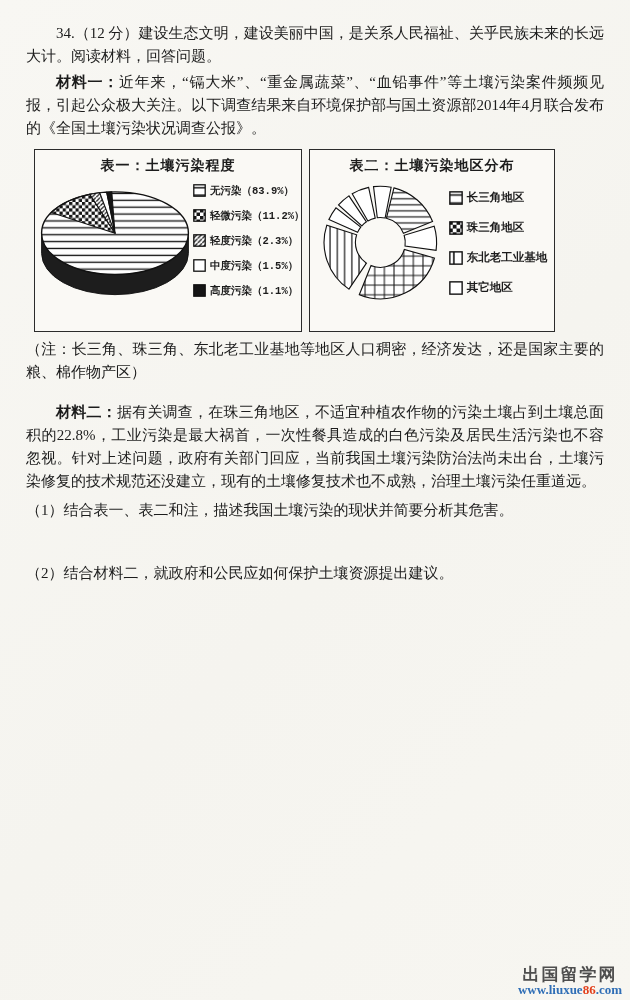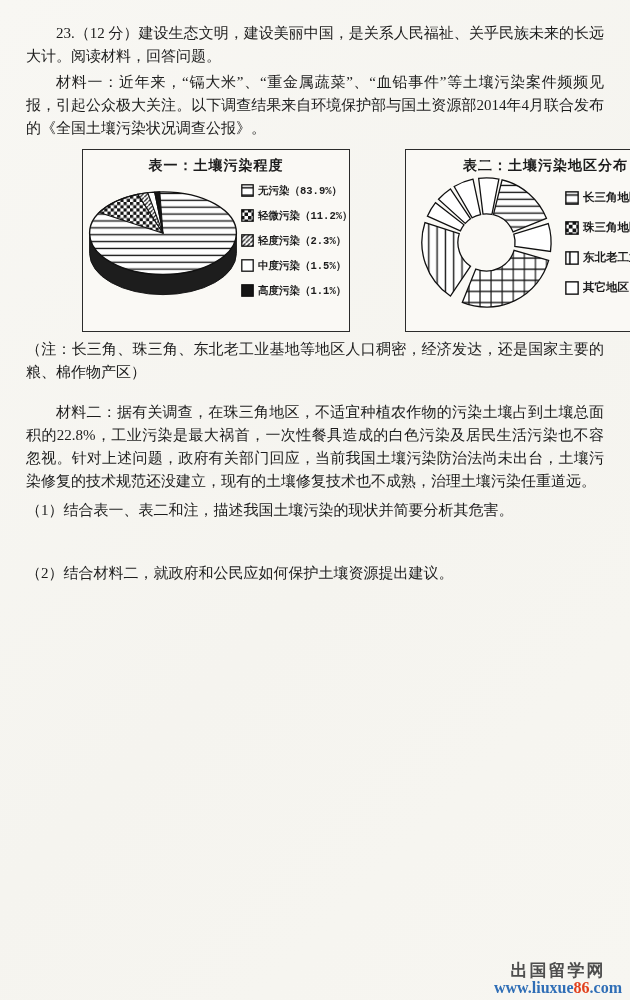--- a/index.html
+++ b/index.html
@@ -7,27 +7,27 @@
     position:relative;
     width:630px;height:1000px;
     background:linear-gradient(135deg,#f8f7f3 0%,#f5f4ef 55%,#f7f6f1 100%);
     font-family:"Liberation Serif","DejaVu Serif",serif;
     color:#1c1c1c;
     overflow:hidden;
   }
   .content{padding:22px 26px 0 26px;}
   .para{font-size:15px;line-height:23px;margin:0;text-align:justify;}
   .indent{text-indent:2em;}
-  .blabel{font-weight:normal;}
+  .blabel{font-weight:bold;}
   .mat{margin-top:3px;}
 
   .charts{display:flex;gap:7px;margin:9px 0 6px 8px;}
-  .chart-box{border:1.7px solid #2b2b2b;background:#faf9f5;box-sizing:border-box;margin-left:48px;}
+  .chart-box{border:1.7px solid #2b2b2b;background:#faf9f5;box-sizing:border-box;}
   .chart-box.left{width:268px;height:183px;}
-  .chart-box.right{width:286px;height:183px;}
+  .chart-box.right{width:246px;height:183px;}
   .chart-title{text-align:center;font-weight:bold;font-size:14px;margin-top:7px;letter-spacing:1px;}
   .chart-flex{display:flex;align-items:center;justify-content:space-between;padding:0 6px 0 2px;}
   .legend{display:flex;flex-direction:column;}
   .legend.l1{gap:11px;width:102px;font-family:Liberation Mono, monospace;}
   .legend.l2{gap:15px;width:114px;justify-content:flex-end;}
   .lrow{display:flex;align-items:center;gap:4px;}
   .lrow svg{flex:0 0 auto;}
   .ltext{font-size:10.5px;font-weight:bold;white-space:nowrap;}
   .legend.l2 .ltext{font-size:11.5px;}
 
@@ -36,21 +36,21 @@
   .q1{margin-top:6px;}
   .q2{margin-top:40px;}
 
   .footer{
     position:absolute;left:0;bottom:14px;width:100%;
     text-align:center;font-weight:bold;font-size:15px;letter-spacing:1px;
   }
   .footer .gap{display:inline-block;width:14px;}
   .watermark{position:absolute;right:8px;bottom:3px;text-align:center;line-height:1.05;}
   .wm-name{font-size:17px;font-weight:bold;color:#4e4e4e;letter-spacing:2px;}
-  .wm-url{font-size:16px;font-weight:bold;color:#2f6eb6;text-align:center;}
+  .wm-url{font-size:13px;font-weight:bold;color:#2f6eb6;text-align:center;}
   .wm-url .hl86{color:#e2401c;}
 </style>
 </head>
 <body>
 
 <svg width="0" height="0" style="position:absolute">
   <defs>
     <pattern id="hl" width="7.5" height="7.5" patternUnits="userSpaceOnUse">
       <rect width="7.5" height="7.5" fill="#ffffff"></rect>
       <line x1="0" y1="3.7" x2="7.5" y2="3.7" stroke="#151515" stroke-width="1.5"></line>
@@ -71,21 +71,21 @@
     <pattern id="gd" width="12" height="12" patternUnits="userSpaceOnUse">
       <rect width="12" height="12" fill="#ffffff"></rect>
       <path d="M0,6 H12 M6,0 V12" stroke="#151515" stroke-width="1.3" fill="none"></path>
     </pattern>
   </defs>
 </svg>
 
 <div class="page">
   <div class="content">
 
-    <p class="para indent">23.（12 分）建设生态文明，建设美丽中国，是关系人民福祉、关乎民族未来的长远大计。阅读材料，回答问题。</p>
+    <p class="para indent">34.（12 分）建设生态文明，建设美丽中国，是关系人民福祉、关乎民族未来的长远大计。阅读材料，回答问题。</p>
 
     <p class="para indent mat"><span class="blabel">材料一：</span><span>近年来，“镉大米”、“重金属蔬菜”、“血铅事件”等土壤污染案件频频见报，引起公众极大关注。以下调查结果来自环境保护部与国土资源部2014年4月联合发布的《全国土壤污染状况调查公报》。</span></p>
 
     <div class="charts">
 
       <div class="chart-box left">
         <div class="chart-title">表一：土壤污染程度</div>
         <div class="chart-flex">
           <svg width="158" height="131" viewBox="0 0 170 140">
 

